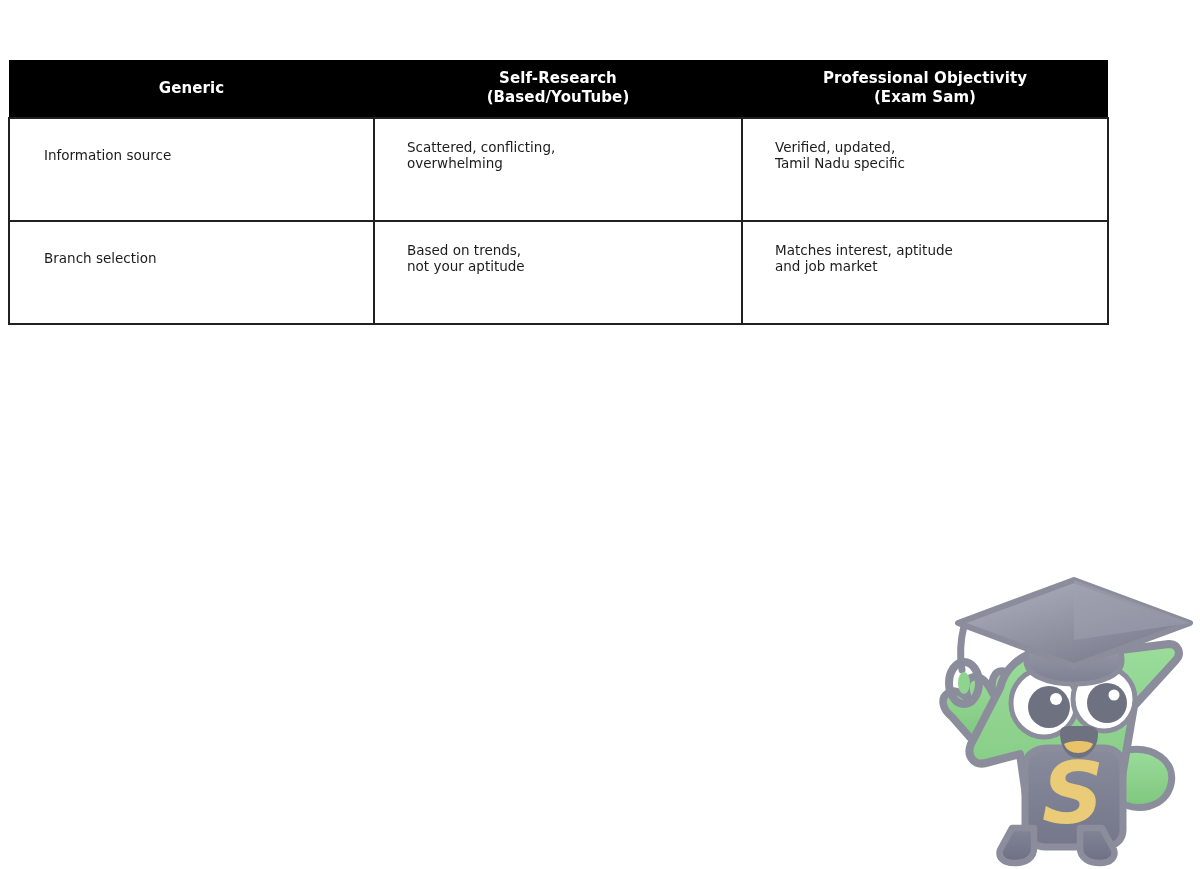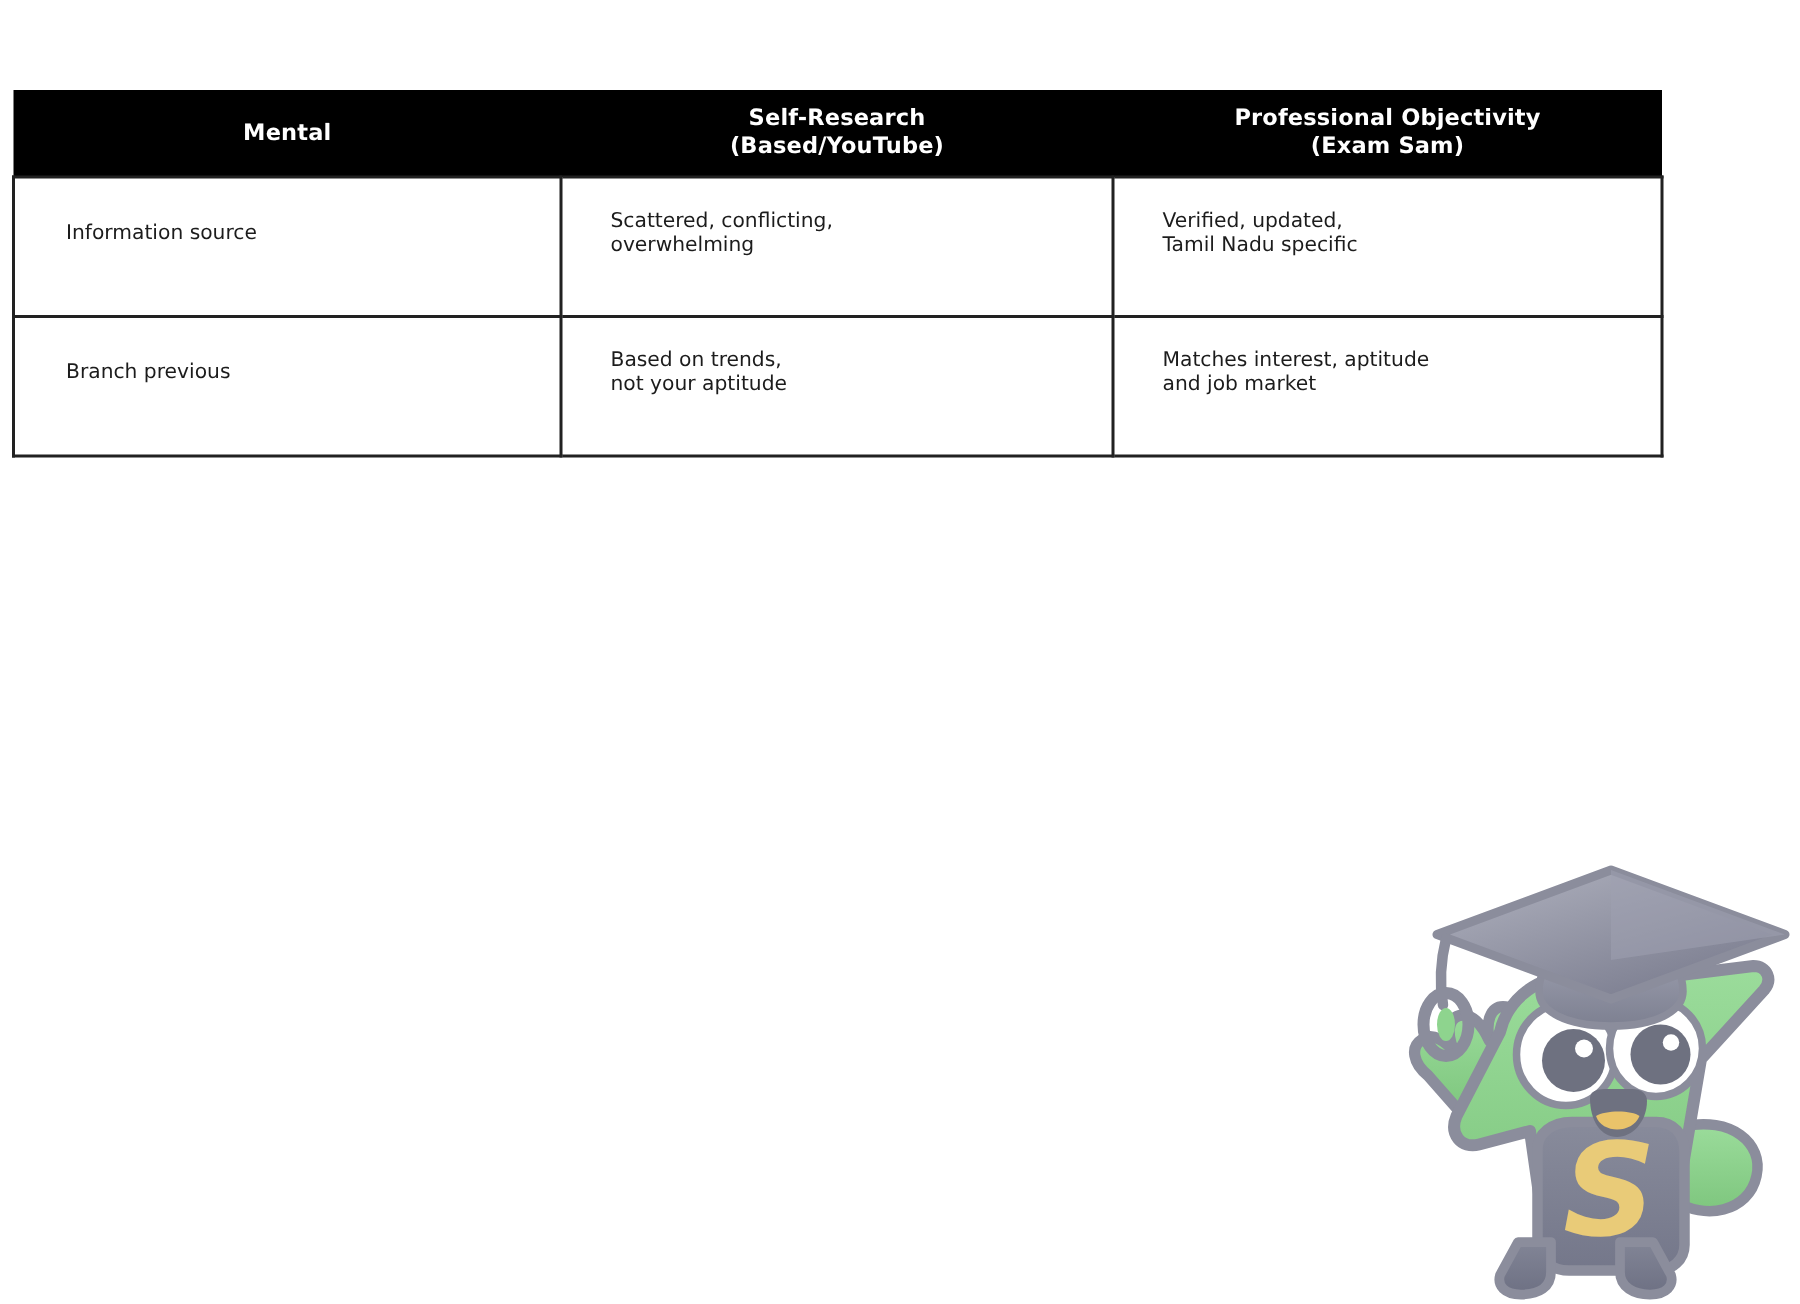--- a/index.html
+++ b/index.html
@@ -39,21 +39,21 @@
     padding: 9px 6px 10px 6px;
     border: none;
     vertical-align: middle;
     letter-spacing: 0.1px;
   }
   thead th .hdr-line { display: block; white-space: pre; }
 
   tbody td {
     border: 2px solid #212121;
     height: 84px;
-    padding: 0 10px 7px 32px;
+    padding: 0 10px 17px 32px;
     vertical-align: middle;
     font-size: 13.5px;
     color: #1c1c1c;
     line-height: 1.18;
     background: transparent;
   }
   tbody td.cell-aspect { padding-left: 34px; }
   tbody td .cell-inner {
     display: block;
     position: relative;
@@ -78,21 +78,21 @@
 
 <table id="comparison-table">
   <colgroup>
     <col class="col-aspect">
     <col class="col-self">
     <col class="col-prof">
   </colgroup>
   <thead>
     <tr>
       <th>
-        <span class="hdr-line">Mental</span>
+        <span class="hdr-line">Generic</span>
       </th>
       <th>
         <span class="hdr-line">Self-Research</span>
         <span class="hdr-line">(Based/YouTube)</span>
       </th>
       <th>
         <span class="hdr-line">Professional Objectivity</span>
         <span class="hdr-line">(Exam Sam)</span>
       </th>
     </tr>
@@ -106,21 +106,21 @@
           <span class="cell-inner">Scattered, conflicting,
 overwhelming</span>
         </td>
       <td>
           <span class="cell-inner">Verified, updated,
 Tamil Nadu specific</span>
         </td>
     </tr>
     <tr>
       <td class="cell-aspect">
-          <span class="cell-inner">Branch previous</span>
+          <span class="cell-inner">Branch selection</span>
         </td>
       <td>
           <span class="cell-inner">Based on trends,
 not your aptitude</span>
         </td>
       <td>
           <span class="cell-inner">Matches interest, aptitude
 and job market</span>
         </td>
     </tr>

